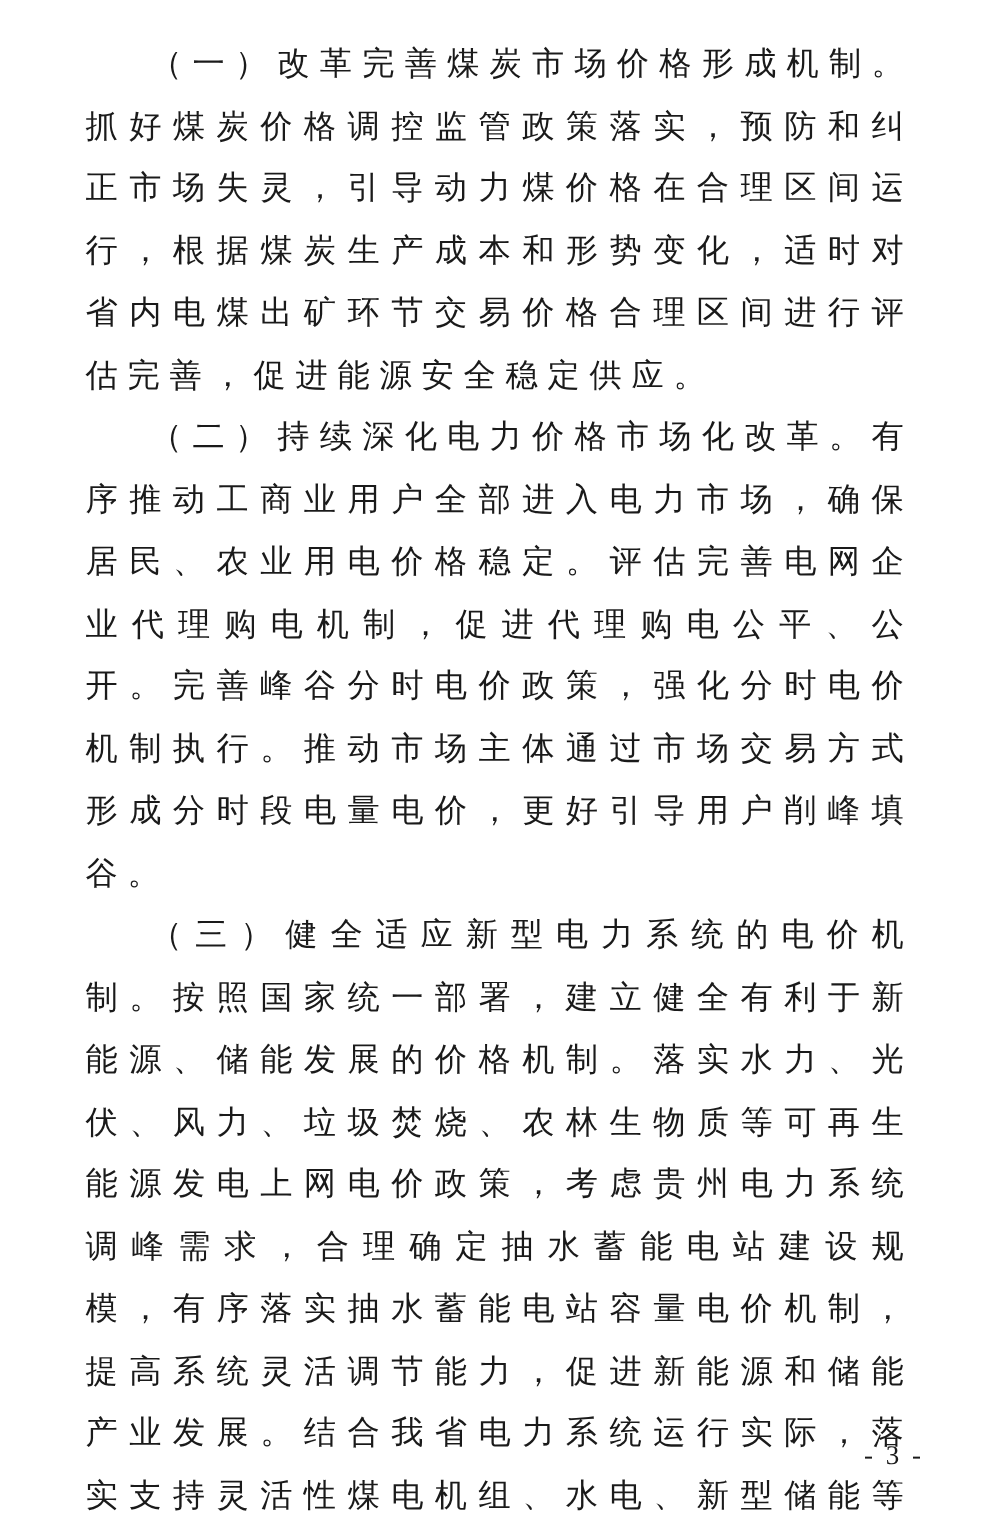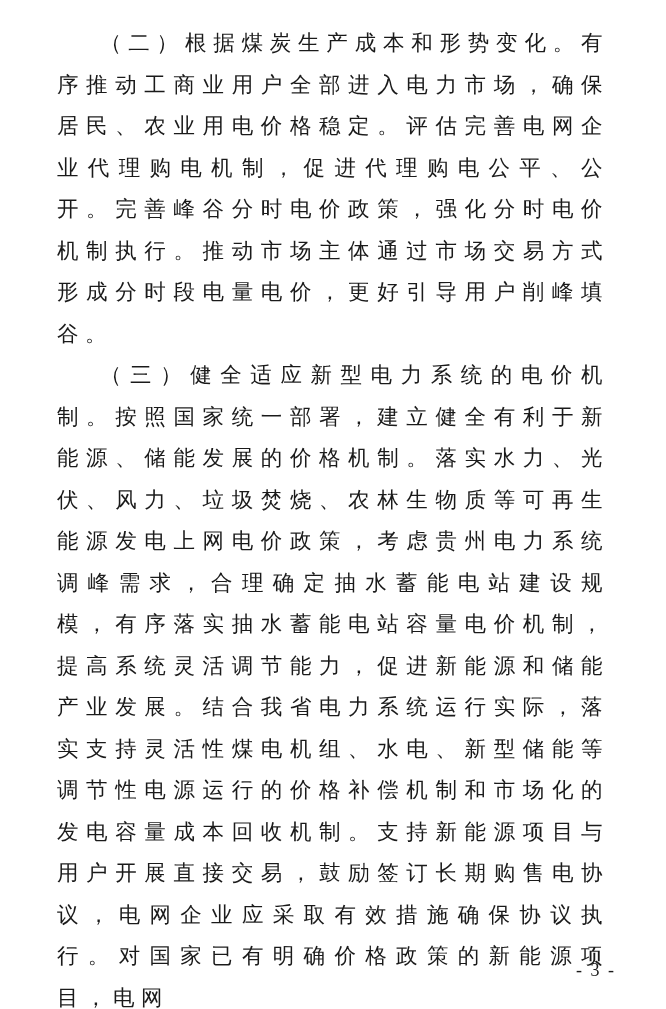--- a/index.html
+++ b/index.html
@@ -6,17 +6,18 @@
     body { width: 666px; height: 1009px; position: relative; overflow: hidden; }
     .page { position: absolute; left: 57px; top: 22px; width: 552px; }
     .para { margin: 0; font-family: "DejaVu Serif", "Liberation Serif", serif; font-size: 21.5px; line-height: 41.5px; color: #1a1a1a; text-align: justify; text-indent: 2em; letter-spacing: 6.5px; }
     .heading { font-weight: normal; }
     .page-number { position: absolute; top: 960px; left: 576px; font-family: "Liberation Serif", serif; font-size: 18px; color: #1a1a1a; letter-spacing: 2px; }
   </style>
 </head>
 <body>
 
 <div class="page">
-  <p class="para"><span class="heading">（二）根据煤炭生产成本和形势变化。</span><span>有序推动工商业用户全部进入电力市场，确保居民、农业用电价格稳定。评估完善电网企业代理购电机制，促进代理购电公平、公开。完善峰谷分时电价政策，强化分时电价机制执行。推动市场主体通过市场交易方式形成分时段电量电价，更好引导用户削峰填谷。</span></p>
+  <p class="para"><span class="heading">（一）改革完善煤炭市场价格形成机制。</span><span>抓好煤炭价格调控监管政策落实，预防和纠正市场失灵，引导动力煤价格在合理区间运行，根据煤炭生产成本和形势变化，适时对省内电煤出矿环节交易价格合理区间进行评估完善，促进能源安全稳定供应。</span></p>
+  <p class="para"><span class="heading">（二）持续深化电力价格市场化改革。</span><span>有序推动工商业用户全部进入电力市场，确保居民、农业用电价格稳定。评估完善电网企业代理购电机制，促进代理购电公平、公开。完善峰谷分时电价政策，强化分时电价机制执行。推动市场主体通过市场交易方式形成分时段电量电价，更好引导用户削峰填谷。</span></p>
   <p class="para"><span class="heading">（三）健全适应新型电力系统的电价机制。</span><span>按照国家统一部署，建立健全有利于新能源、储能发展的价格机制。落实水力、光伏、风力、垃圾焚烧、农林生物质等可再生能源发电上网电价政策，考虑贵州电力系统调峰需求，合理确定抽水蓄能电站建设规模，有序落实抽水蓄能电站容量电价机制，提高系统灵活调节能力，促进新能源和储能产业发展。结合我省电力系统运行实际，落实支持灵活性煤电机组、水电、新型储能等调节性电源运行的价格补偿机制和市场化的发电容量成本回收机制。支持新能源项目与用户开展直接交易，鼓励签订长期购售电协议，电网企业应采取有效措施确保协议执行。对国家已有明确价格政策的新能源项目，电网</span></p>
 </div>
 
 <div class="page-number">- 3 -</div>
 
 </body></html>

